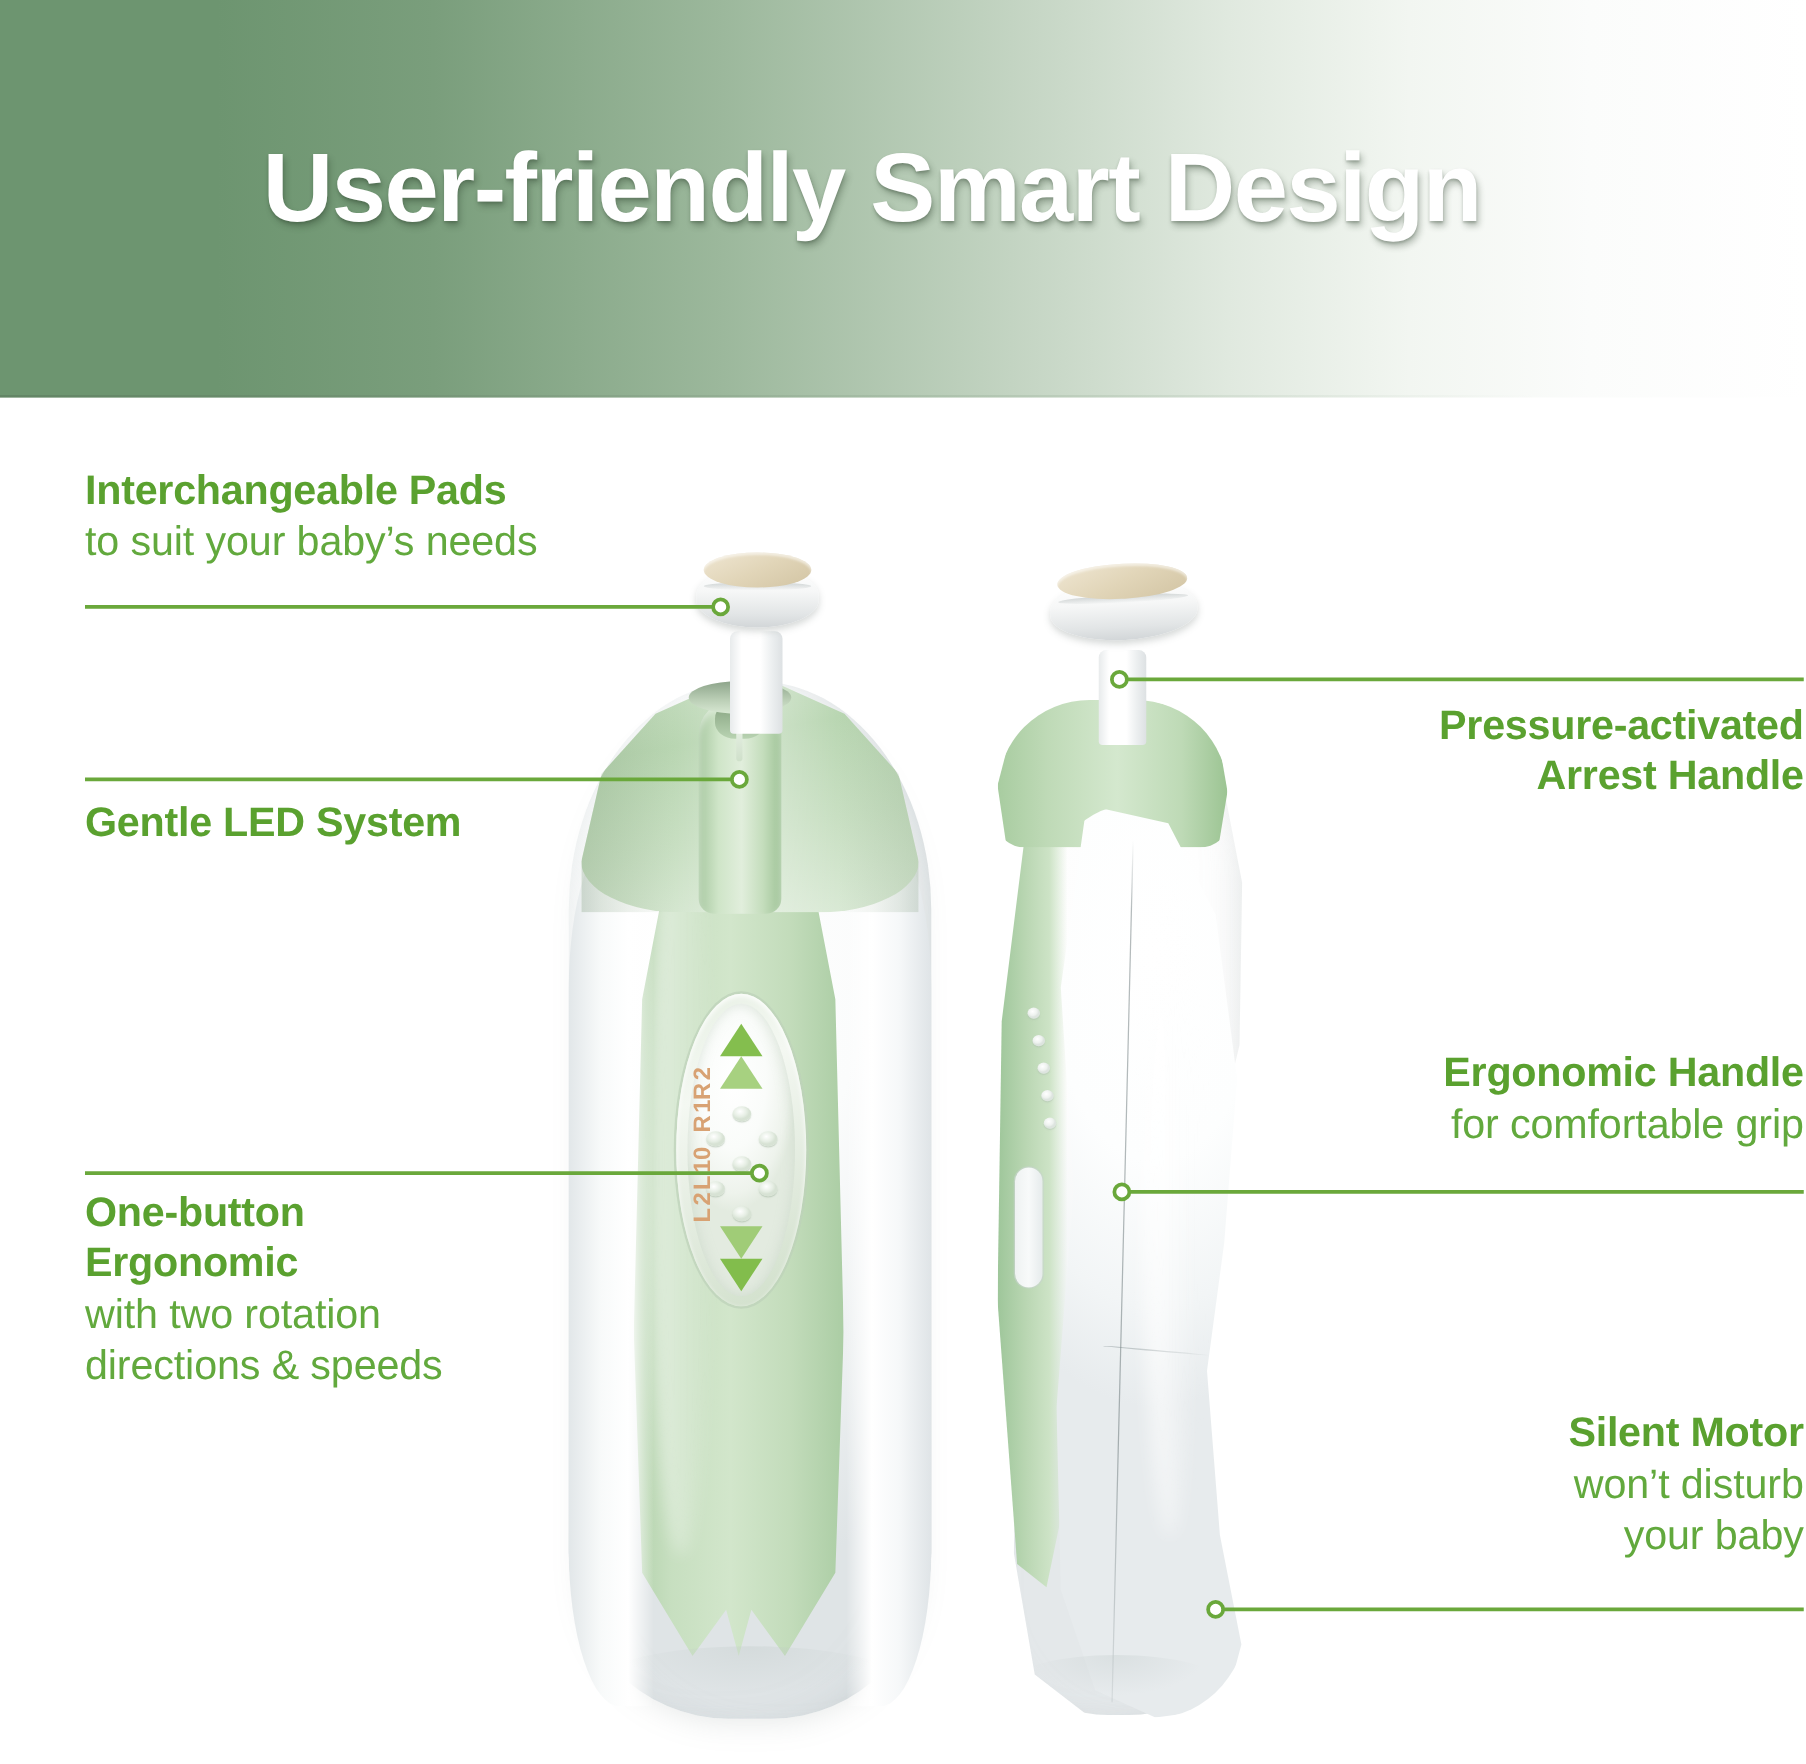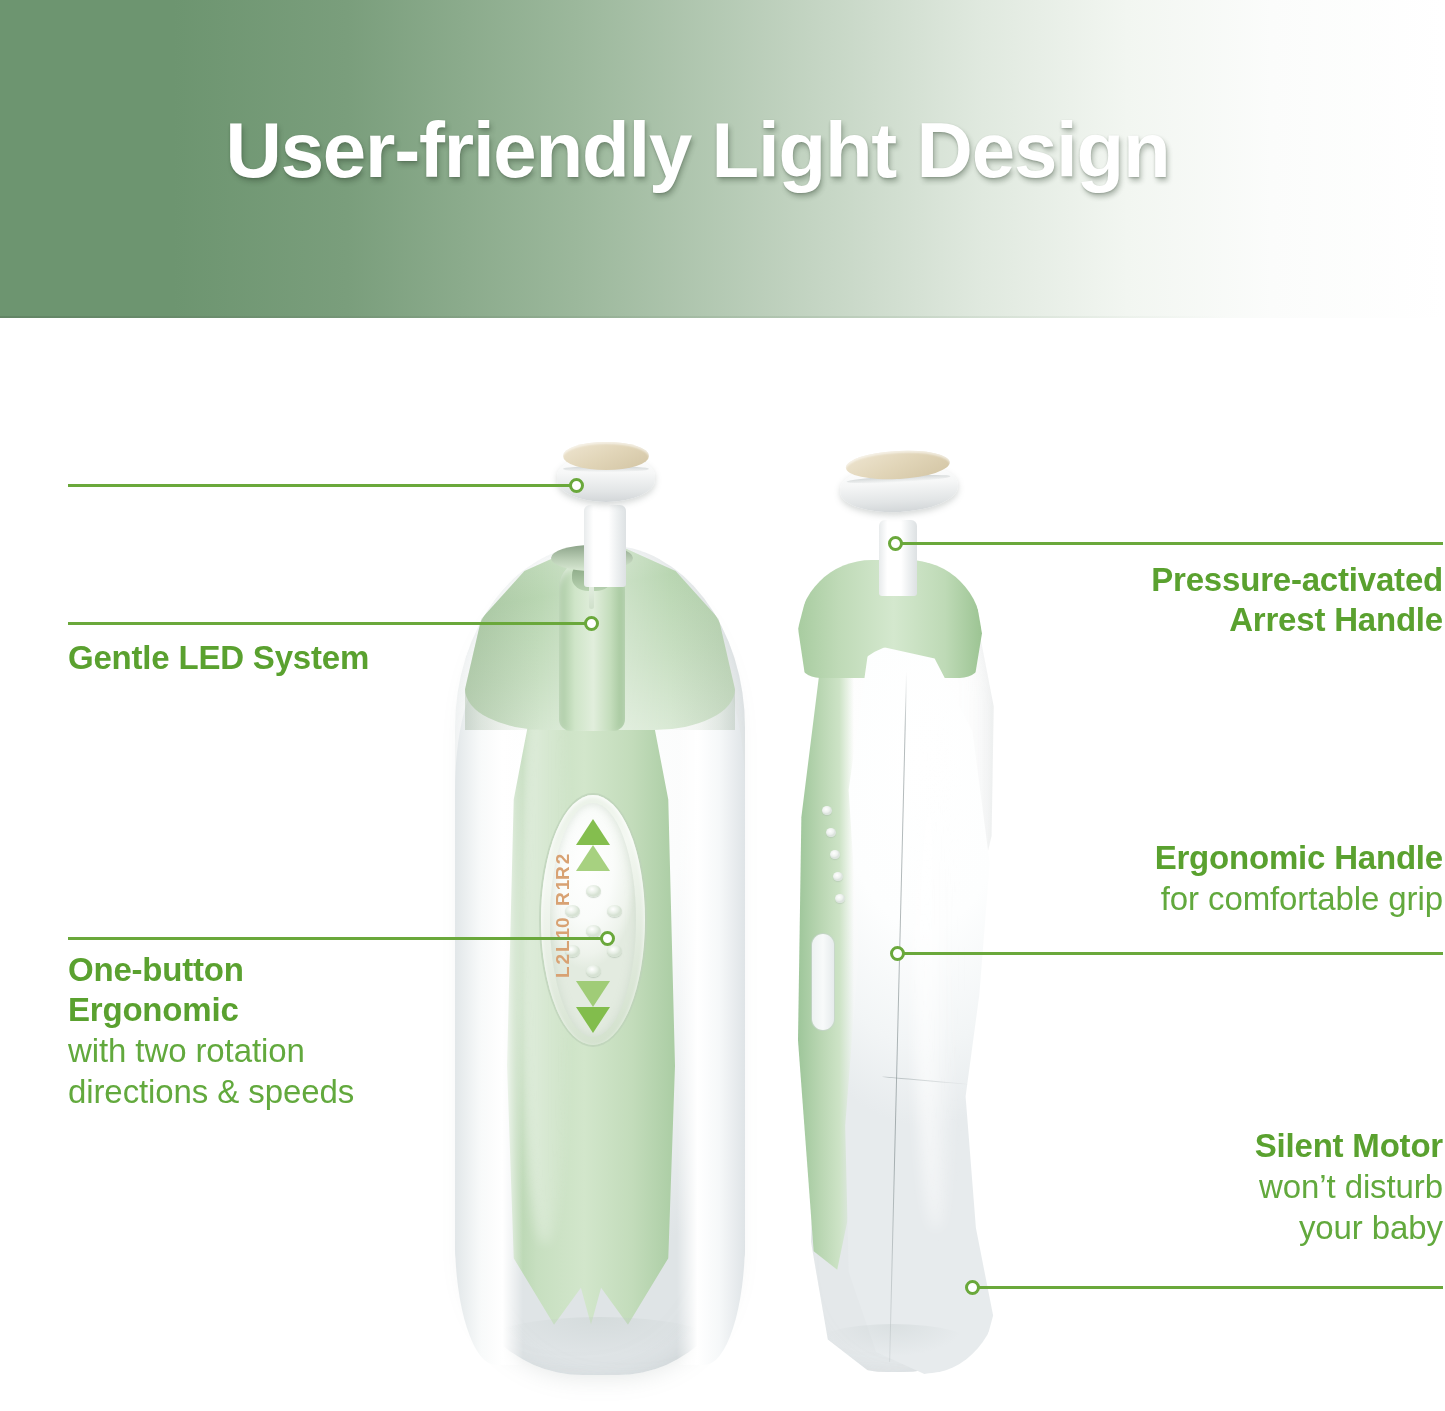--- a/index.html
+++ b/index.html
@@ -250,21 +250,21 @@
     background:radial-gradient(60% 100% at 50% 0%, rgba(188,198,198,.30), rgba(255,255,255,0) 70%);
     border-radius:50%;
   }
 </style>
 </head>
 <body>
 
 <div id="stage">
 
   <div class="header-band">
-    <div class="page-title">User-friendly Light Design</div>
+    <div class="page-title">User-friendly Smart Design</div>
   </div>
 
   <div class="device" id="dev-front">
     <div class="body-white"></div>
     <div class="green-panel"></div>
     <div class="panel-gloss"></div>
     <div class="rail-l"></div>
     <div class="rail-r"></div>
     <div class="shoulder"></div>
     <div class="shoulder-shade"></div>
@@ -350,20 +350,22 @@
 
   <div class="leader end-left" style="left:897px;top:952px;width:546px;">
     <span class="knob"></span>
   </div>
 
   <div class="leader end-left" style="left:972px;top:1286px;width:471px;">
     <span class="knob"></span>
   </div>
 
   <div class="callout left" style="left:68px;top:372px;width:520px;">
+    <div class="c-title">Interchangeable Pads</div>
+    <div class="c-sub">to suit your baby’s needs</div>
   </div>
 
   <div class="callout left" style="left:68px;top:638px;width:520px;">
     <div class="c-title">Gentle LED System</div>
   </div>
 
   <div class="callout left" style="left:68px;top:950px;width:520px;">
     <div class="c-title">One-button
 Ergonomic</div>
     <div class="c-sub">with two rotation

